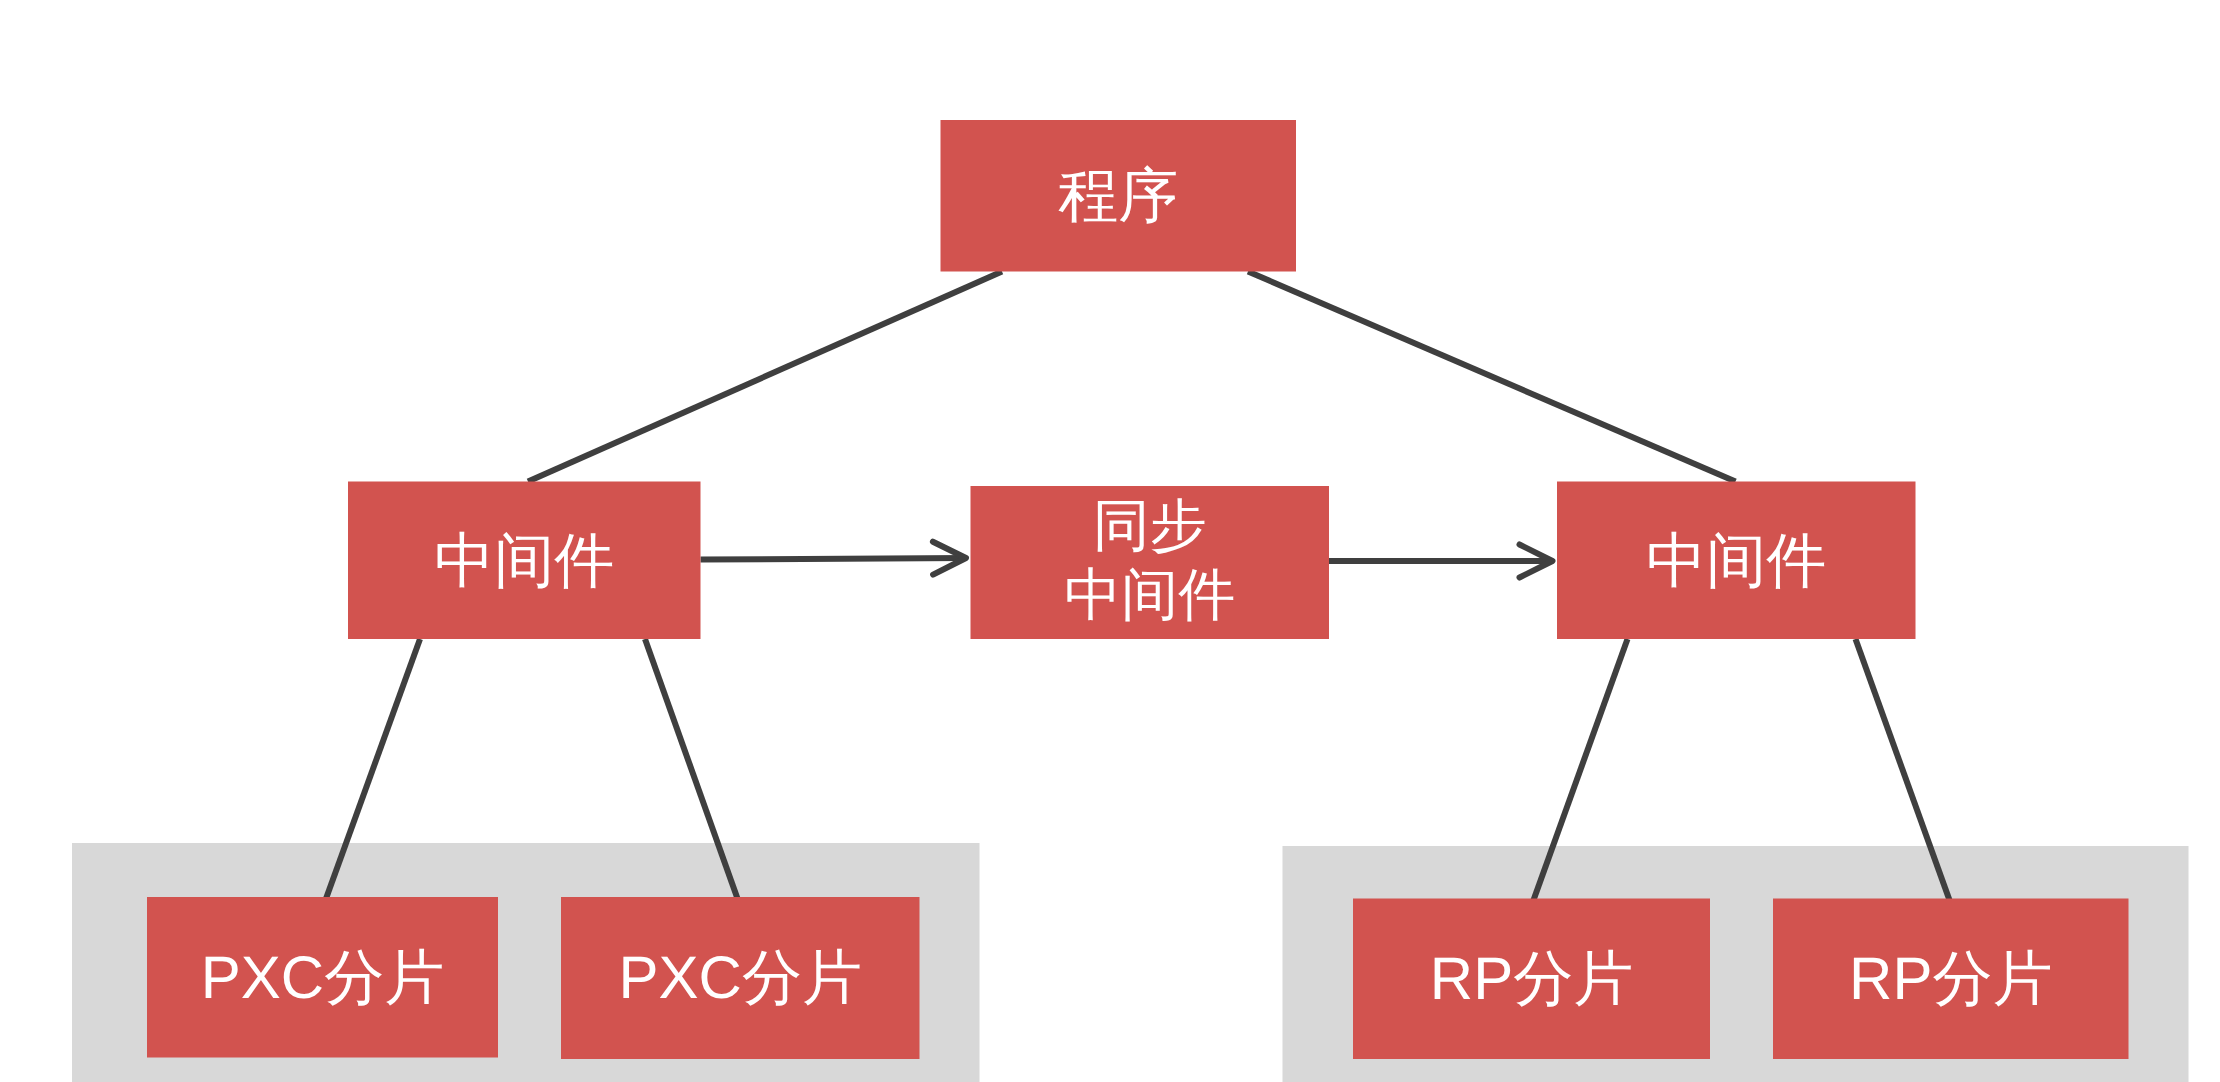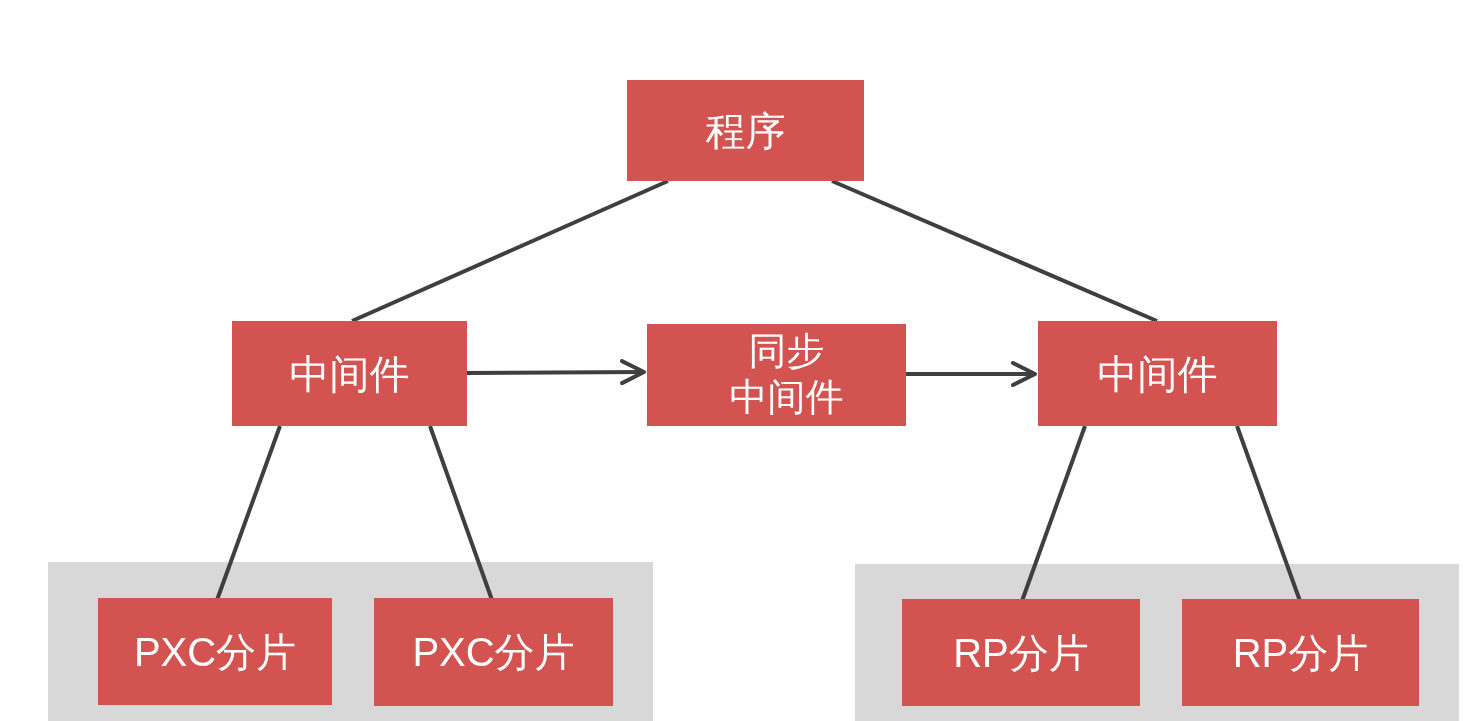--- a/index.html
+++ b/index.html
@@ -40,21 +40,21 @@
     font-size: 40px;
     line-height: 1.2;
     white-space: pre-line;
     z-index: 2;
     user-select: none;
   }
   
   .node-program        { left: 627px;  top: 36px;  width: 237px; height: 101px; }
   
   .node-mw-left        { left: 232px;  top: 277px; width: 235px; height: 105px; }
-  .node-sync           { left: 647px;  top: 280px; width: 239px; height: 102px; font-size: 38px; padding-left: 20px; }
+  .node-sync           { left: 647px;  top: 280px; width: 239px; height: 102px; font-size: 38px; }
   .node-mw-right       { left: 1038px; top: 277px; width: 239px; height: 105px; }
   
   .group-pxc           { left: 48px;   top: 518px; width: 605px; height: 180px; }
   .group-rp            { left: 855px;  top: 520px; width: 604px; height: 179px; }
   
   .node-pxc-1          { left: 98px;   top: 554px; width: 234px; height: 107px; }
   .node-pxc-2          { left: 374px;  top: 554px; width: 239px; height: 108px; }
   .node-rp-1           { left: 902px;  top: 555px; width: 238px; height: 107px; }
   .node-rp-2           { left: 1182px; top: 555px; width: 237px; height: 107px; }
 </style>

